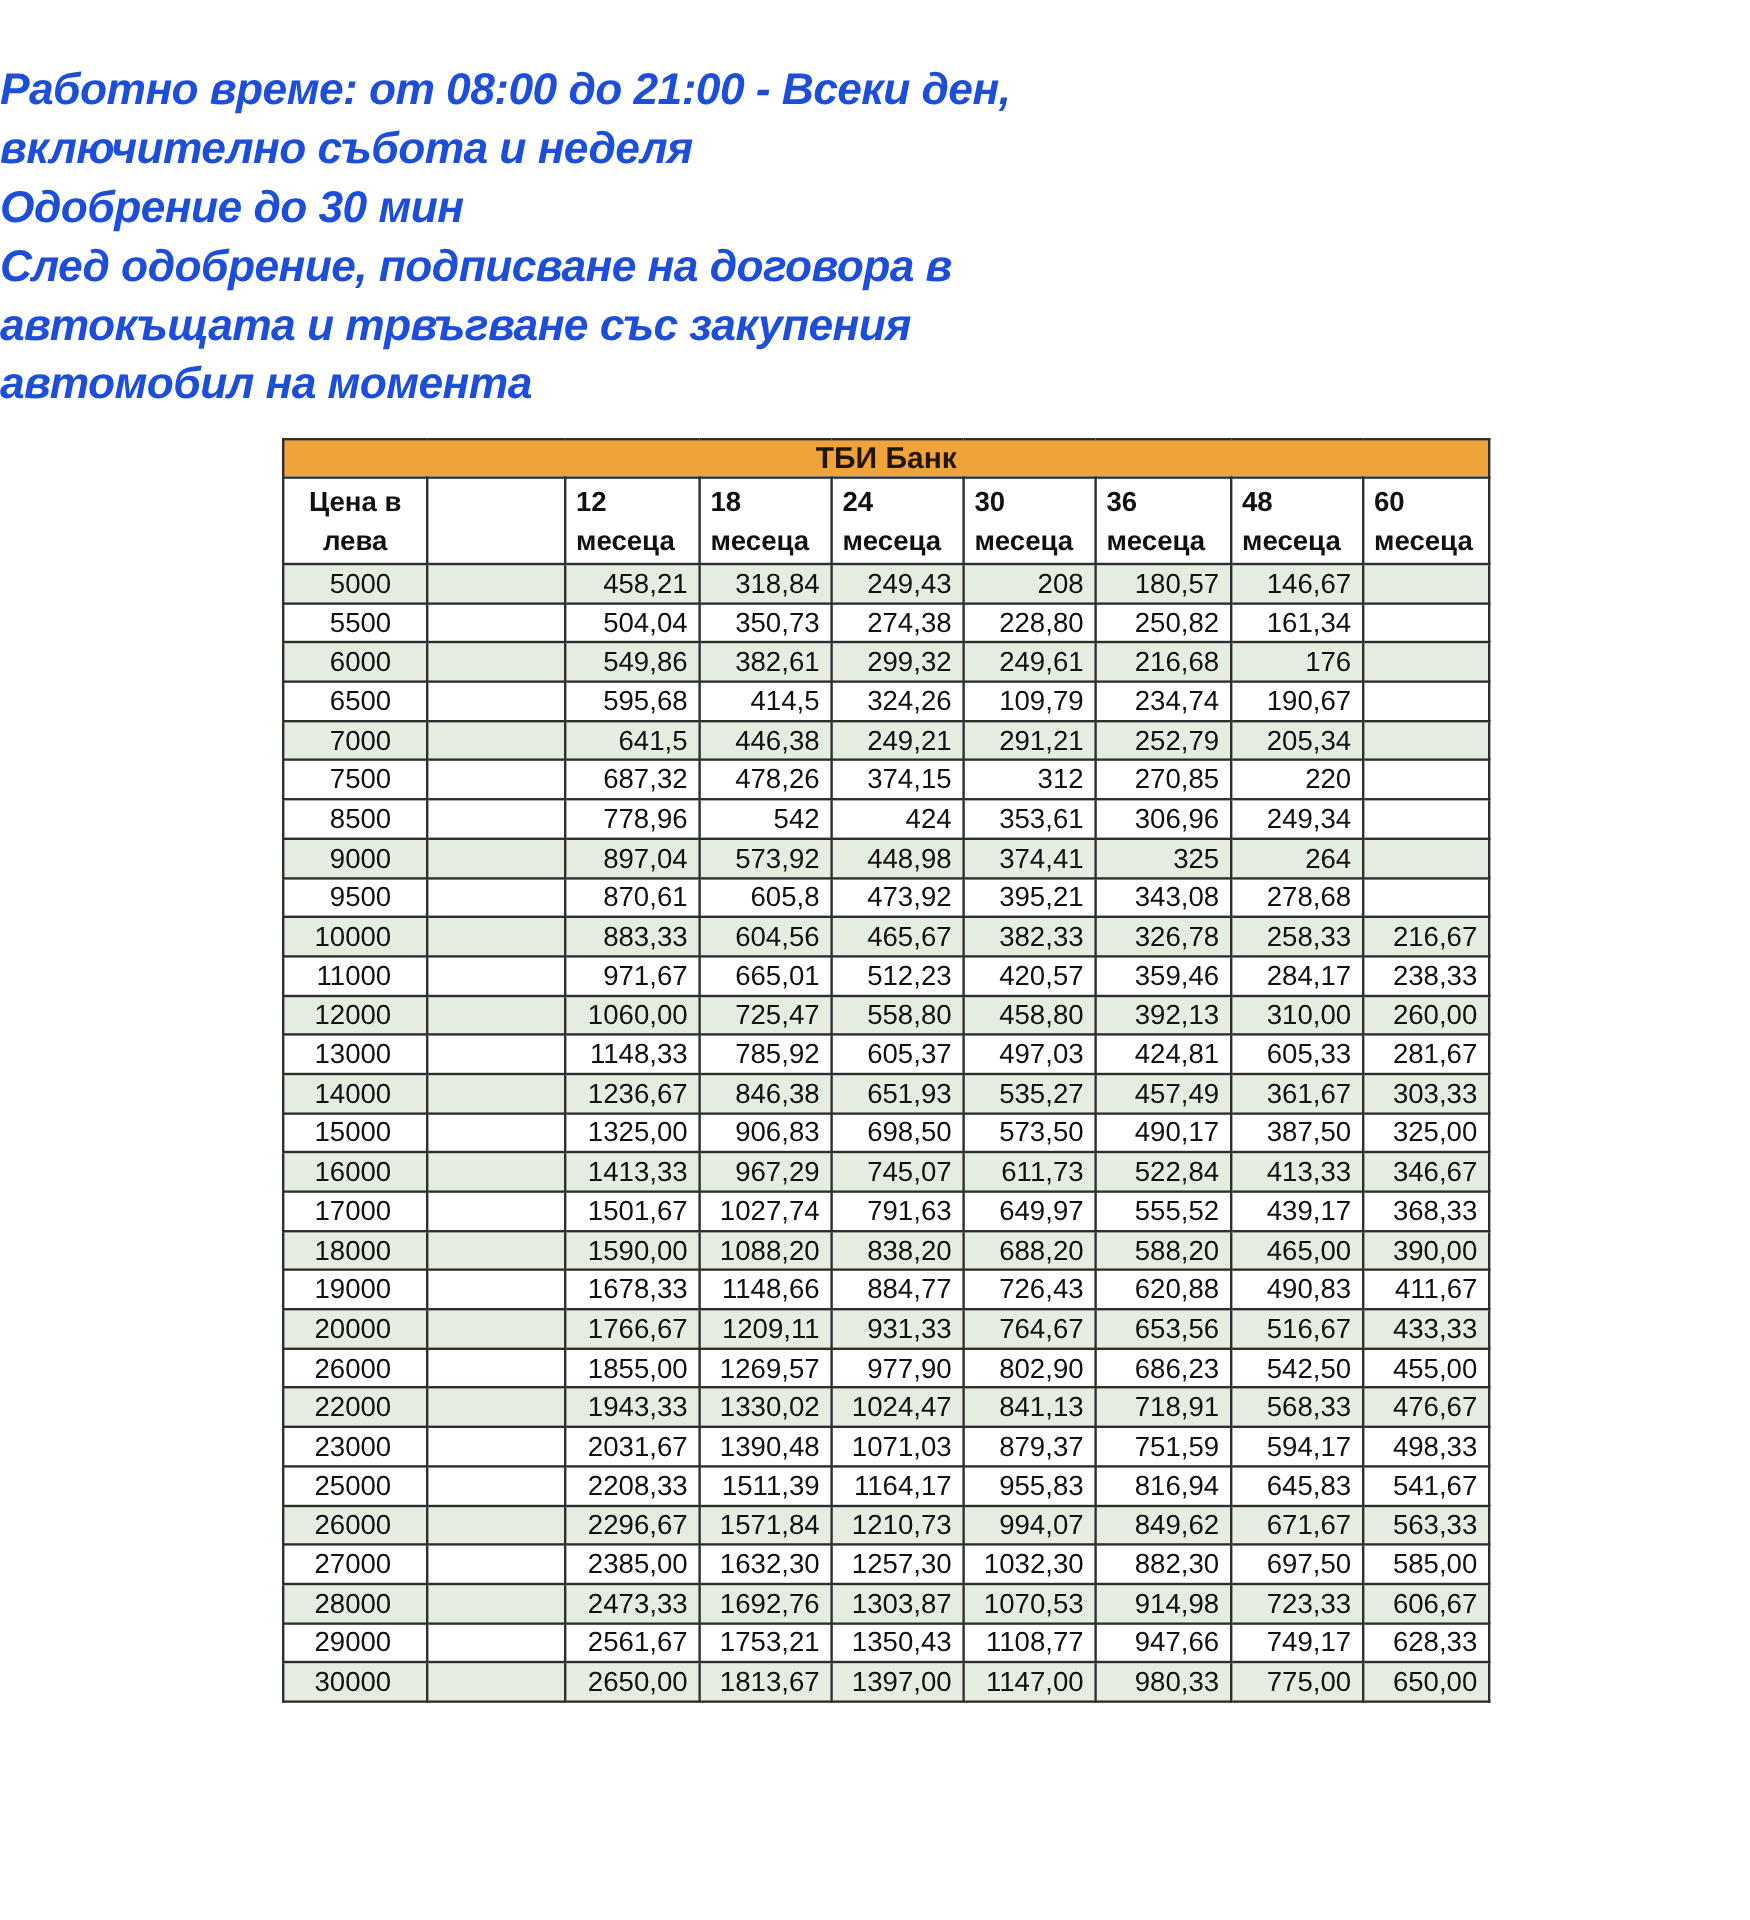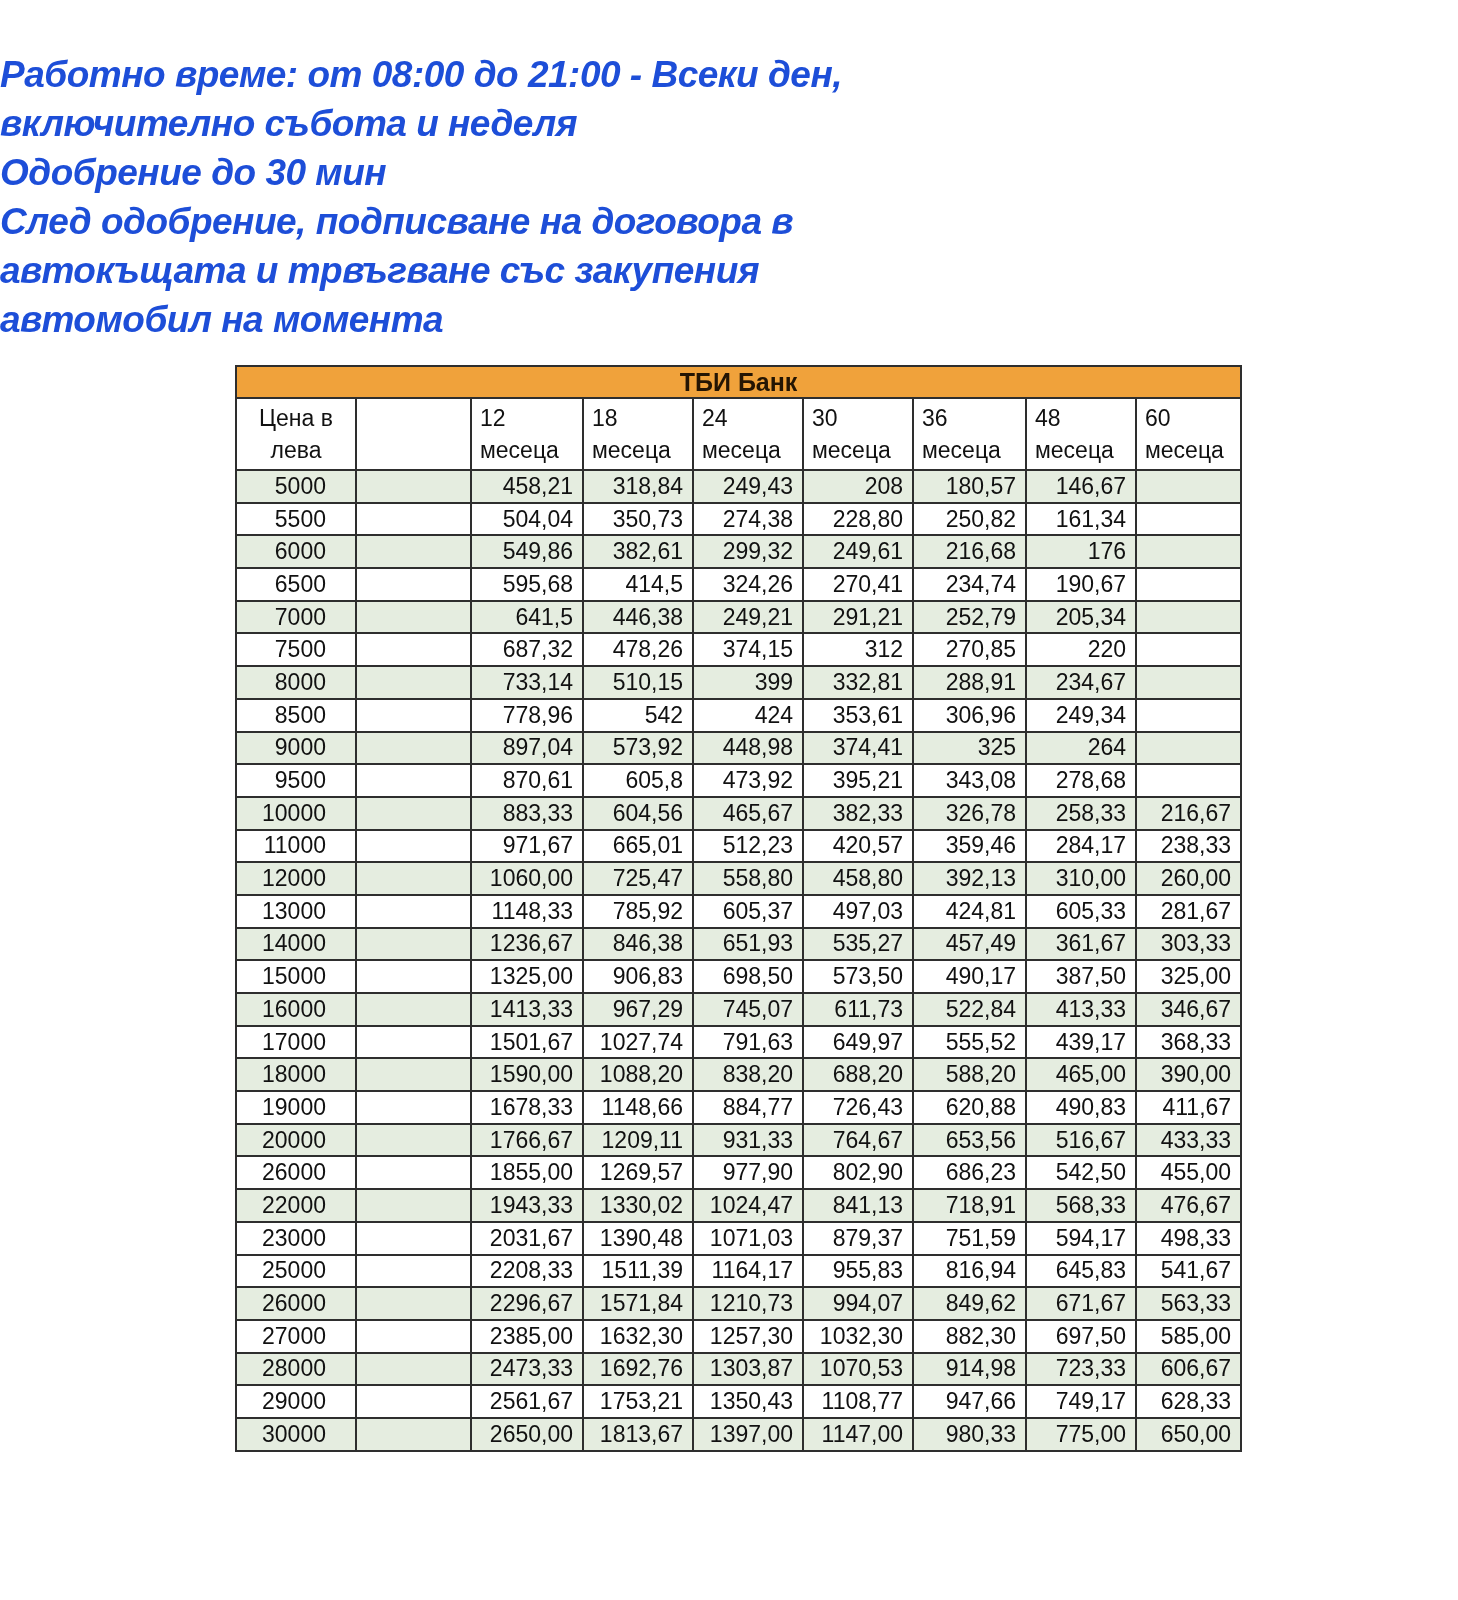--- a/index.html
+++ b/index.html
@@ -20,21 +20,21 @@
   .table-wrap{position:absolute;left:235px;top:365px;}
   table{border-collapse:collapse;table-layout:fixed;width:1005px;}
   th,td{border:2px solid var(--border);overflow:hidden;white-space:nowrap;}
   .banner{
     background:var(--banner);color:var(--banner-text);
     font-size:25px;font-weight:bold;height:32px;text-align:center;
     padding:0;
     margin-left:13px;
   }
   .h{
-    font-size:23px;font-weight:normal;text-align:left;vertical-align:middle;
+    font-size:23px;font-weight:bold;text-align:left;vertical-align:middle;
     padding:3px 0 3px 8px;height:72px;line-height:32px;background:#fff;
   }
   .price-h{text-align:center;padding-left:0;}
   td{font-size:23px;font-weight:400;text-align:right;padding:0 9px 0 0;height:32.7px;}
   td.price{padding-right:29px;}
   td.spacer{padding:0;}
   tr.g td{background:var(--stripe);}
   .hline{pointer-events:none;}
 </style>
 </head>
@@ -135,21 +135,21 @@
           <td>216,68</td>
           <td>176</td>
           <td></td>
         </tr>
         <tr>
           <td class="price">6500</td>
           <td class="spacer"></td>
           <td>595,68</td>
           <td>414,5</td>
           <td>324,26</td>
-          <td>270,41</td>
+          <td>109,79</td>
           <td>234,74</td>
           <td>190,67</td>
           <td></td>
         </tr>
         <tr class="g">
           <td class="price">7000</td>
           <td class="spacer"></td>
           <td>641,5</td>
           <td>446,38</td>
           <td>249,21</td>
@@ -160,31 +160,20 @@
         </tr>
         <tr>
           <td class="price">7500</td>
           <td class="spacer"></td>
           <td>687,32</td>
           <td>478,26</td>
           <td>374,15</td>
           <td>312</td>
           <td>270,85</td>
           <td>220</td>
-          <td></td>
-        </tr>
-        <tr class="g">
-          <td class="price">8000</td>
-          <td class="spacer"></td>
-          <td>733,14</td>
-          <td>510,15</td>
-          <td>399</td>
-          <td>332,81</td>
-          <td>288,91</td>
-          <td>234,67</td>
           <td></td>
         </tr>
         <tr>
           <td class="price">8500</td>
           <td class="spacer"></td>
           <td>778,96</td>
           <td>542</td>
           <td>424</td>
           <td>353,61</td>
           <td>306,96</td>

